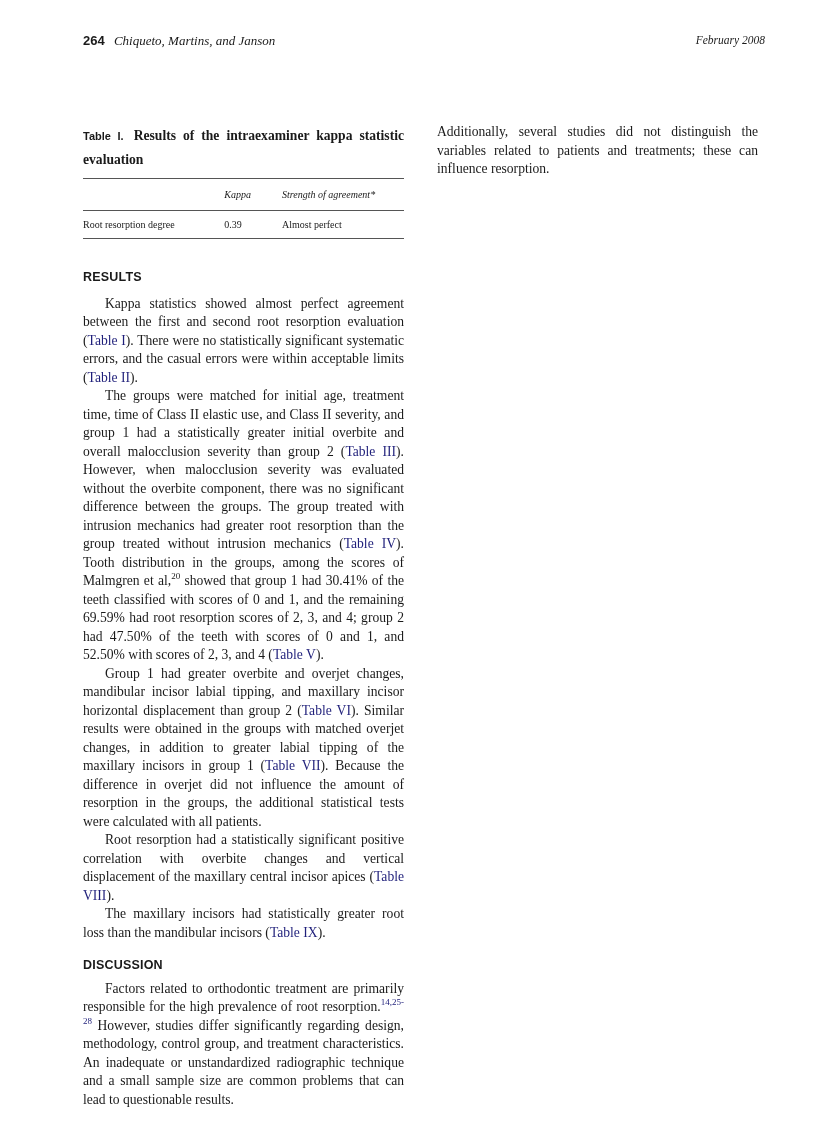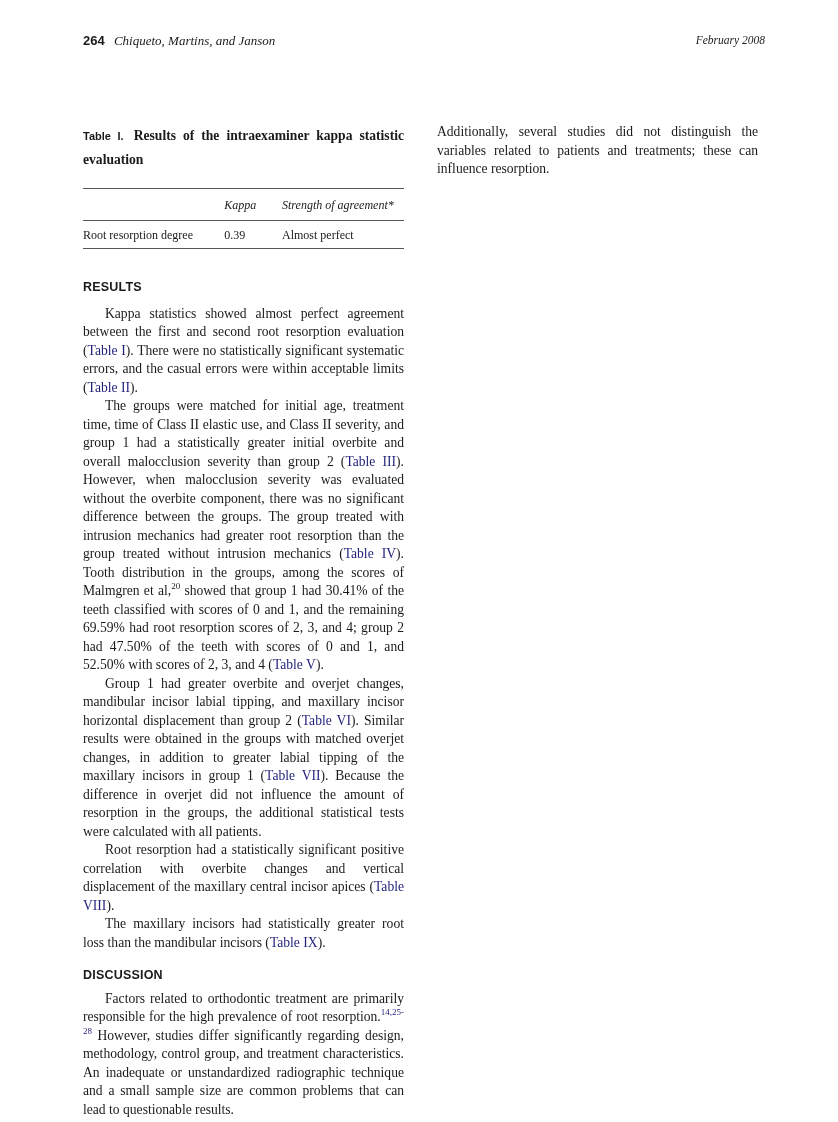--- a/index.html
+++ b/index.html
@@ -15,21 +15,21 @@
   .col-left { left:83px; }
   .col-right { left:437px; top:123px; }
   p { margin:0; }
   p.ind { text-indent:22px; }
   a.ref { color:#1f1f7a; text-decoration:none; }
   sup { font-size:9px; line-height:0; vertical-align:super; }
   sup.ref { color:#1f1f7a; }
 
   .table-caption { font-size:13.6px; line-height:24px; text-align:justify;font-weight:bold; }
   .table-label { font-family:"Liberation Sans", sans-serif; font-size:11px; margin-right:3px; }
-  table { width:100%; border-collapse:collapse; margin-top:16px; font-size:12px; }
+  table { width:100%; border-collapse:collapse; margin-top:6px; font-size:10px; }
   table.kappa { border-top:1.5px solid #555; }
   th { font-style:italic; font-weight:normal; padding:7px 0 5px; border-bottom:1px solid #555; }
   td { padding:5px 0 4px; border-bottom:1px solid #555; }
   .c1 { text-align:left; width:44%; }
   .c2 { text-align:left; width:18%; }
   .c3 { text-align:left; width:38%; }
   .footnote { font-size:10px; line-height:13.5px; text-align:justify; margin-top:4px; }
 
   h2 { font-family:"Liberation Sans", sans-serif; font-weight:bold; font-size:12.5px; margin:0; letter-spacing:0.2px; }
   .h-results { margin-top:29px; margin-bottom:8px; }

